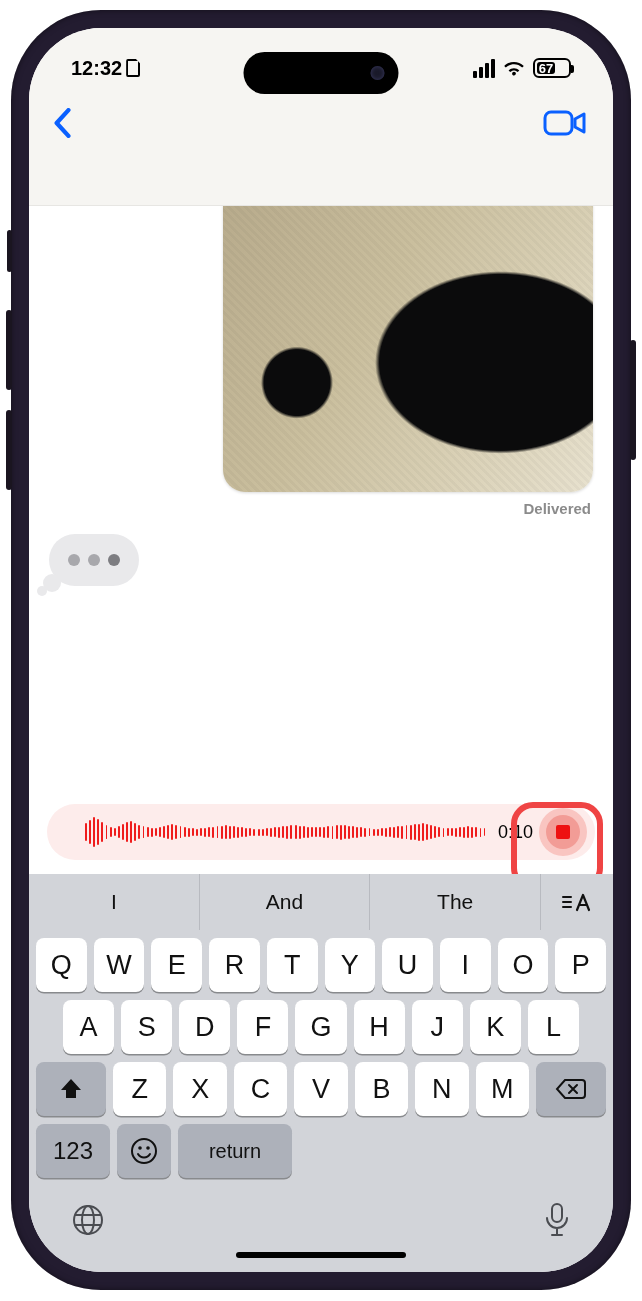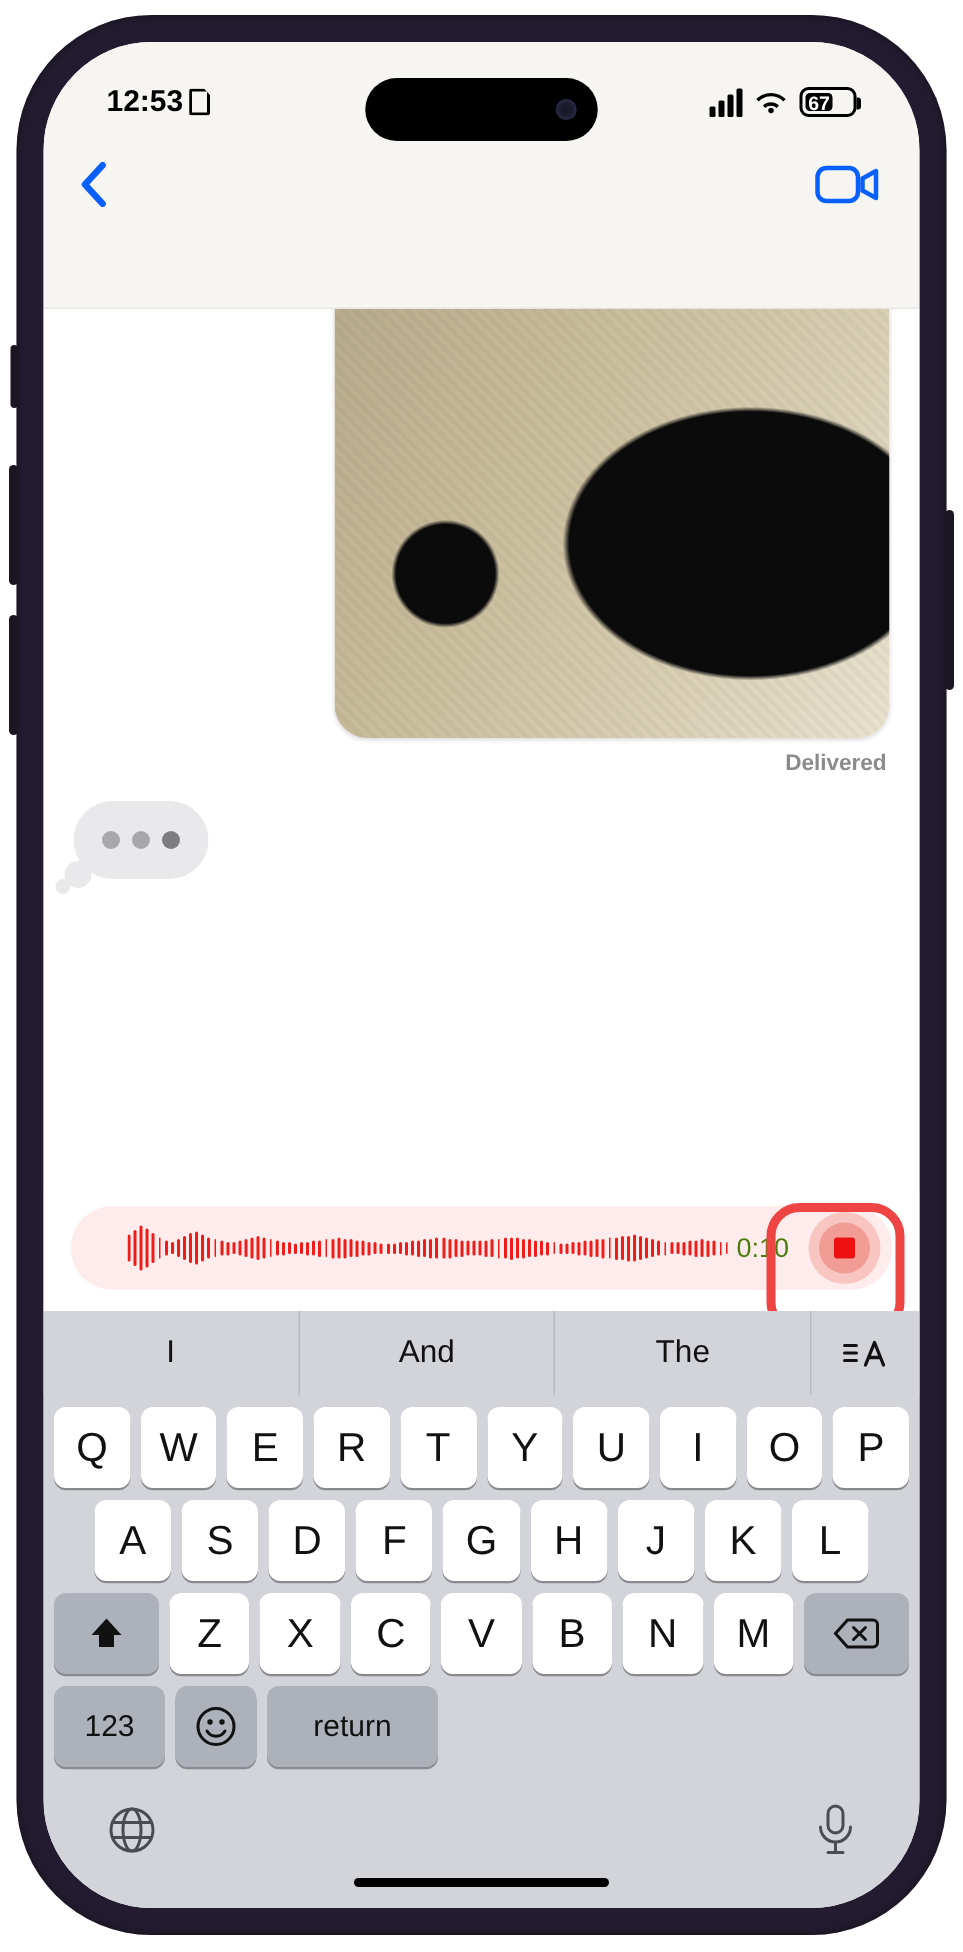--- a/index.html
+++ b/index.html
@@ -179,21 +179,21 @@
     gap: 6px;
   }
   .wave {
     flex: 1; height: 34px; display: flex; align-items: center; gap: 2.2px;
     overflow: hidden; margin-left: 20px;
   }
   .wave span {
     width: 2.5px; background: #e11; border-radius: 2px;
     opacity: .95;
   }
-  .timer { color: #4d7c0f; font-size: 18px; min-width: 42px; }
+  .timer { color: #000000; font-size: 18px; min-width: 42px; text-align: right; }
   .stop-outer {
     width: 48px; height: 48px; border-radius: 50%;
     background: #f9c5c1; display: flex; align-items: center; justify-content: center;
   }
   .stop-mid {
     width: 34px; height: 34px; border-radius: 50%;
     background: #f29c96; display: flex; align-items: center; justify-content: center;
   }
   .stop-sq { width: 14px; height: 14px; background: #e11; border-radius: 2px; }
   .highlight {
@@ -225,21 +225,21 @@
   .key {
     flex:1; height:54px; background:#fff; border-radius:8px;
     box-shadow: 0 1.5px 0 rgba(0,0,0,.35);
     display:flex; align-items:center; justify-content:center;
     font-size: 27px; color:#111;
   }
   .row2 { padding-left: 34px; padding-right: 34px; }
   .key-wide { flex: 0 0 70px; background:#adb1ba; }
   .key-shift svg, .key-del svg { display:block; }
   .row-bottom { display:flex; gap:7px; padding: 8px 7px 0; }
-  .k123 { flex:0 0 74px; background:#adb1ba; font-size:20px; }
+  .k123 { flex:0 0 74px; background:#adb1ba; font-size:24px; }
   .kemoji { flex:0 0 54px; background:#adb1ba; }
   .kspace { flex:1; font-size:20px; }
   .kreturn { flex:0 0 114px; background:#adb1ba; font-size:20px; }
   .kb-footer {
     display:flex; justify-content:space-between; align-items:center;
     padding: 24px 42px 4px;
   }
   .kb-footer svg { display:block; }
   .home-ind {
     width: 170px; height: 6px; background:#000; border-radius:4px;
@@ -259,21 +259,21 @@
   <div class="sidebtn sb-left1"></div>
   <div class="sidebtn sb-left2"></div>
   <div class="sidebtn sb-left3"></div>
   <div class="sidebtn sb-right"></div>
 
   <div class="screen">
     <div class="island"></div>
 
     <div class="status-bar">
       <div class="status-left">
-        <span>12:53</span>
+        <span>12:32</span>
         <span class="sim-icon"></span>
       </div>
       <div class="status-right">
         <span class="bars">
           <span></span>
             <span></span>
             <span></span>
             <span></span>
         </span>
         <span class="wifi">

